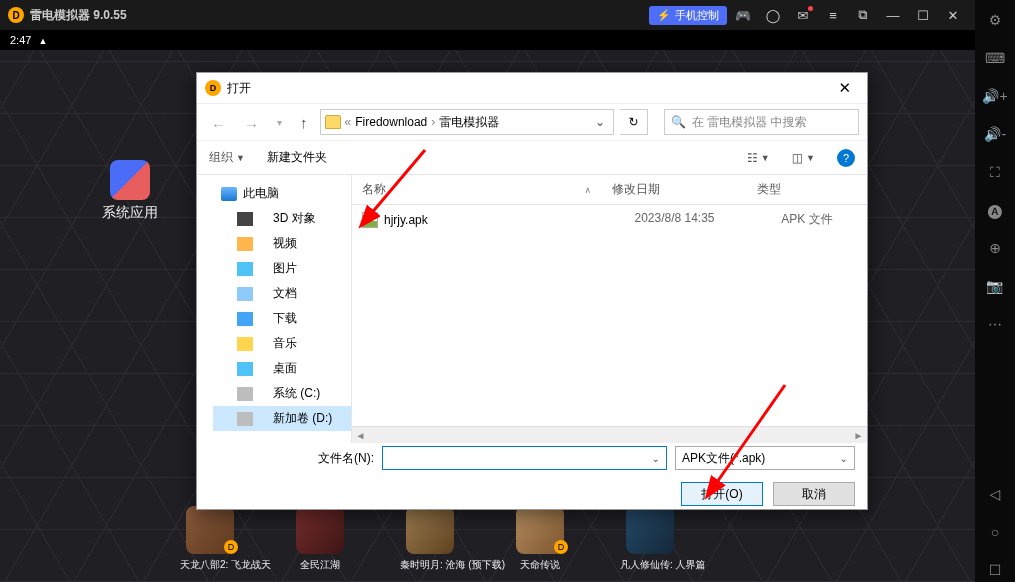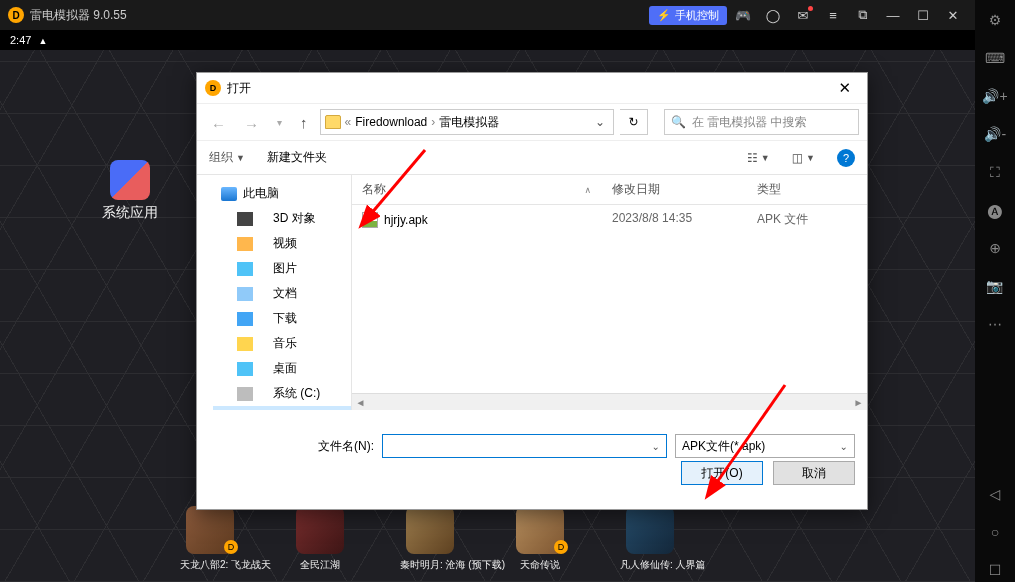--- a/index.html
+++ b/index.html
@@ -1,21 +1,21 @@
 <!DOCTYPE html>
 <html><head>
 <meta charset="utf-8">
 <style>
 * { margin: 0; padding: 0; box-sizing: border-box; font-family: "Microsoft YaHei", sans-serif; }
 body { width: 1015px; height: 582px; background: #000; overflow: hidden; position: relative; }
 
 
 .titlebar { height: 30px; background: #1a1a1a; display: flex; align-items: center; padding: 0 8px; color: #ccc; font-size: 12px; }
 .titlebar .logo { width: 16px; height: 16px; background: #ffa500; border-radius: 50%; margin-right: 6px; display:flex; align-items:center; justify-content:center; font-size:10px; color:#000; font-weight:bold;}
-.titlebar .title { flex: 1; }
+.titlebar .title { flex: 1; font-weight: bold; }
 .titlebar .right-controls { display: flex; align-items: center; gap: 2px; }
 .titlebar .phone-btn { background: #4f6ef7; color: #fff; padding: 2px 8px; border-radius: 3px; font-size: 11px; display: flex; align-items: center; gap: 4px; }
 .titlebar .icon-btn { width: 28px; height: 28px; display: flex; align-items: center; justify-content: center; cursor: pointer; font-size: 13px; position:relative; }
 .red-dot{ position:absolute; top:5px; right:4px; width:5px; height:5px; background:#f44; border-radius:50%; }
 
 
 .statusbar { height: 20px; background: #000; color: #fff; display: flex; align-items: center; padding: 0 10px; font-size: 11px; justify-content: space-between; }
 .statusbar .right { display: flex; gap: 4px; align-items: center; }
 
 
@@ -64,30 +64,30 @@
 .fd-tree .tree-icon { width: 16px; height: 14px; flex-shrink:0; }
 .fd-tree .indent { margin-left: 16px; gap: 20px; }
 .fd-list { flex: 1; display: flex; flex-direction: column; }
 .fd-list-header { display: flex; border-bottom: 1px solid #e5e5e5; color: #555; }
 .fd-list-header .col { padding: 6px 10px; border-right: 1px solid transparent; position:relative;}
 .fd-list-header .col.name { flex:0 0 250px; display:flex; align-items:center; justify-content:space-between;}
 .fd-list-header .col.date { flex:0 0 145px; }
 .fd-list-header .col.type { flex: 1; }
 .fd-list-rows { flex: 1; overflow: auto; position:relative;}
 .fd-row { display: flex; padding: 6px 0; }
-.fd-row .cell { padding: 0 10px; }
+.fd-row .cell { padding: 0 10px; text-align: center; }
 .fd-row .cell.name { flex:0 0 250px; display: flex; align-items: center; gap: 6px; }
 .fd-row .cell.date { flex:0 0 145px; color: #666; }
 .fd-row .cell.type { flex: 1; color: #666; }
 .file-ico { width: 16px; height: 16px; background:#fff; border:1px solid #aaa; position:relative;}
 .file-ico::after{content:''; position:absolute; bottom:0; left:0; right:0; height:6px; background:#7cb342;}
 .fd-scroll-h{ height:17px; background:#f0f0f0; border-top:1px solid #ddd; display:flex; align-items:center;}
 .fd-scroll-h .sc-ar{ width:17px; text-align:center; color:#888; font-size:10px;}
 .fd-scroll-h .sc-track{ flex:1; position:relative;}
-.fd-footer { padding: 24px 12px; display:flex; flex-direction:column; gap:3px;}
+.fd-footer { padding: 3px 12px; display:flex; flex-direction:column; gap:12px;}
 .fd-footer .row1{ display:flex; align-items:center; gap:8px;}
 .fd-footer .lbl{ text-align:right; width:165px;}
 .fd-footer .fname-input { flex:1; border: 1px solid #0078d4; height: 24px; padding: 0 6px; outline:none; display:flex; align-items:center; justify-content:space-between;}
 .fd-footer .ftype { width: 180px; border: 1px solid #aaa; height: 24px; padding: 0 6px; display:flex; align-items:center; justify-content:space-between;}
 .fd-footer .row2{ display:flex; justify-content:flex-end; gap:10px;}
 .fd-footer .btn { width: 82px; height: 24px; border: 1px solid #aaa; background: #e1e1e1; cursor: pointer; display:flex; align-items:center; justify-content:center;}
 .fd-footer .btn.primary { border: 1px solid #0078d4; background:#e5f1fb;}
 
 
 .arrow-svg { position: absolute; pointer-events: none; z-index:10;}

